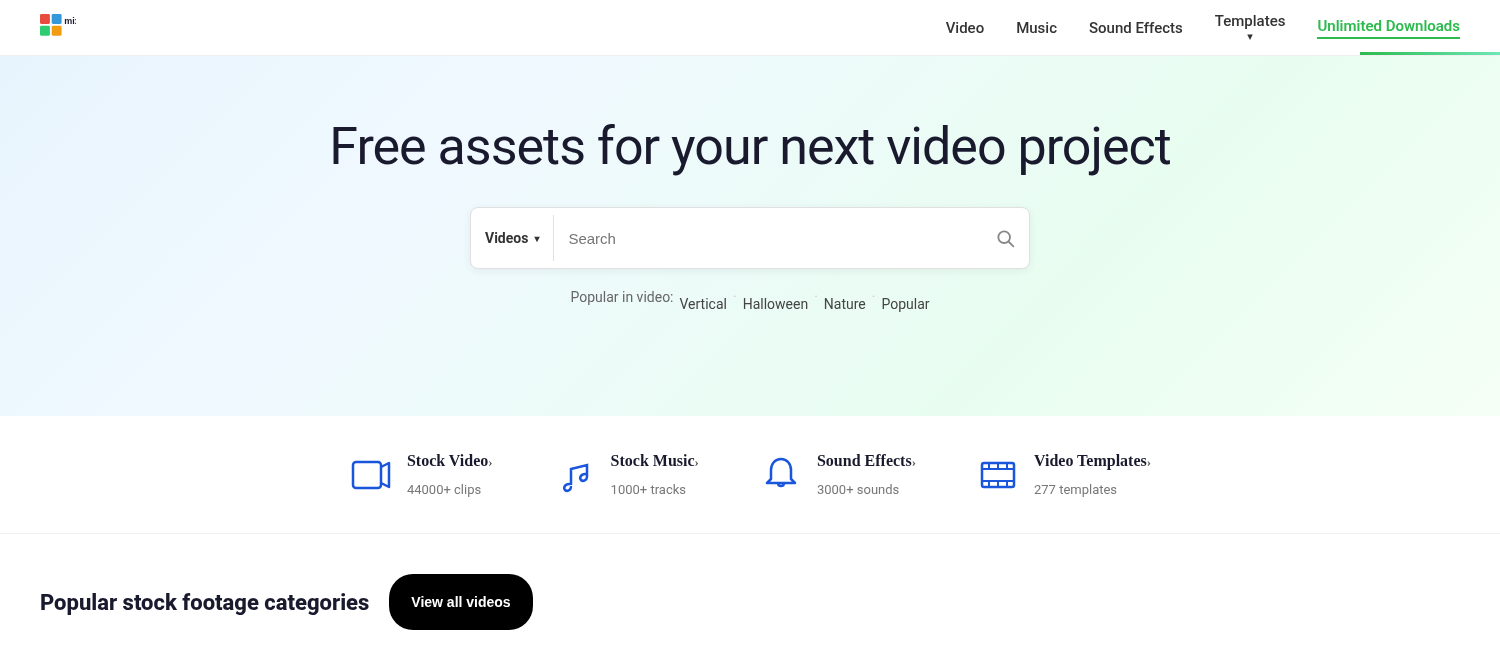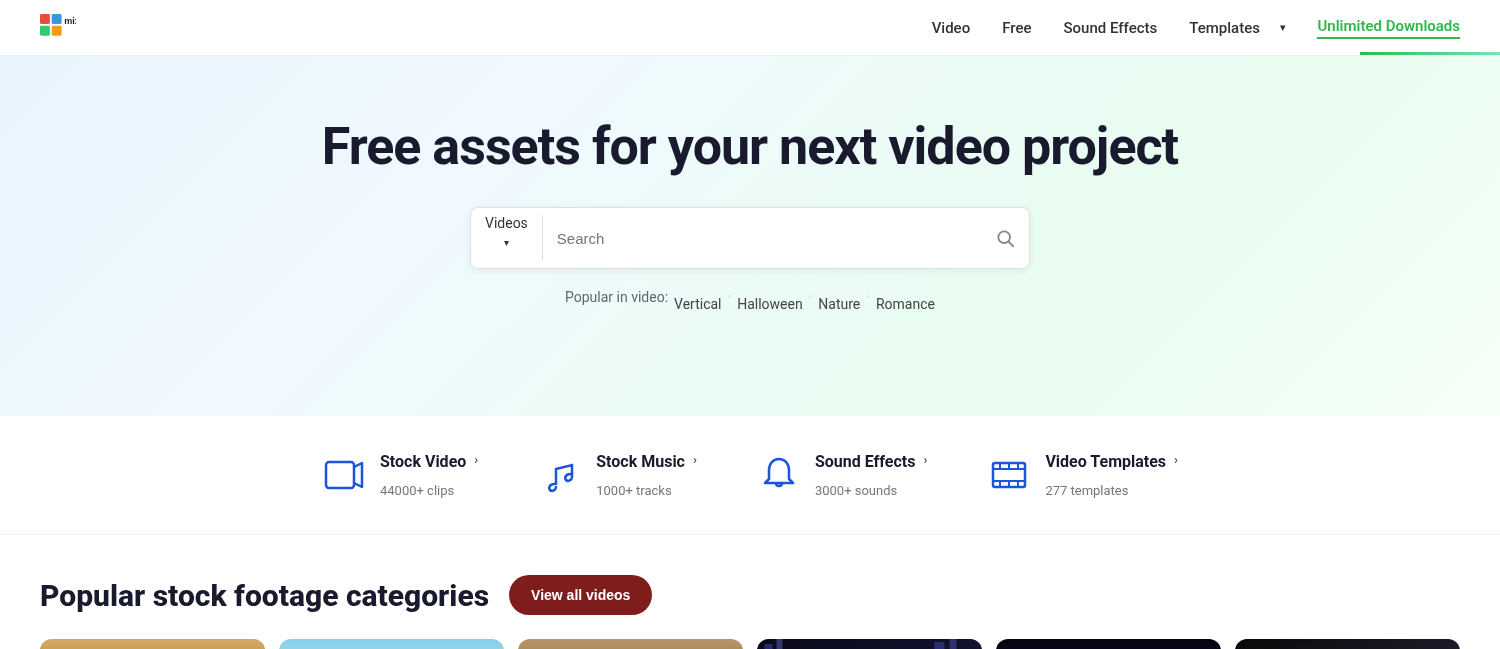--- a/index.html
+++ b/index.html
@@ -32,21 +32,22 @@
     }
     .navbar-links a {
       text-decoration: none;
       color: #333;
       font-size: 15px;
       font-weight: 500;
     }
     .navbar-links .templates-link {
       display: flex;
       align-items: center;
-      gap: 20px;
+      gap: 0;
+      flex-direction: column;
     }
     .navbar-links .unlimited {
       color: #2dba4e;
       font-weight: 600;
       border-bottom: 2px solid #2dba4e;
       padding-bottom: 2px;
     }
     .navbar-top-bar {
       position: absolute;
       bottom: 0;
@@ -58,21 +59,21 @@
 
     
     .hero {
       background: linear-gradient(135deg, #e8f4fd 0%, #f0f9ff 30%, #e8fdf0 70%, #f5fff5 100%);
       padding: 60px 40px 50px;
       text-align: center;
       min-height: 360px;
     }
     .hero h1 {
       font-size: 52px;
-      font-weight: 700;
+      font-weight: 400;
       color: #1a1a2e;
       letter-spacing: -1px;
       margin-bottom: 30px;
     }
     .search-bar {
       display: flex;
       align-items: center;
       max-width: 560px;
       margin: 0 auto 20px;
       background: #fff;
@@ -82,25 +83,24 @@
       box-shadow: 0 2px 8px rgba(0,0,0,0.06);
     }
     .search-dropdown {
       display: flex;
       align-items: center;
       gap: 6px;
       padding: 0 14px;
       height: 46px;
       border-right: 1.5px solid #e0e0e0;
       font-size: 14px;
-      font-weight: 400;
+      font-weight: 700;
       color: #333;
       cursor: pointer;
       white-space: nowrap;
-      flex-direction: column;
     }
     .search-input {
       flex: 1;
       border: none;
       outline: none;
       padding: 0 14px;
       font-size: 15px;
       color: #666;
       background: transparent;
       height: 60px;
@@ -152,22 +152,23 @@
       width: 44px;
       height: 44px;
       color: #1a56db;
       flex-shrink: 0;
     }
     .feature-text h3 {
       font-size: 16px;
       font-weight: 700;
       color: #1a1a2e;
       display: flex;
-      align-items: flex-start;
-      gap: 8px;
+      align-items: flex-end;
+      gap: 0;
+      font-family: Liberation Serif, serif;
     }
     .feature-text p {
       font-size: 13px;
       color: #777;
       margin-top: 12px;
     }
     .chevron-right {
       font-size: 13px;
       color: #555;
     }
@@ -177,30 +178,30 @@
       padding: 40px 40px 30px;
       background: #fff;
     }
     .categories-header {
       display: flex;
       align-items: center;
       gap: 20px;
       margin-bottom: 24px;
     }
     .categories-header h2 {
-      font-size: 30px;
+      font-size: 22px;
       font-weight: 800;
       color: #1a1a2e;
     }
     .view-all-btn {
-      background: #7f1d1d;
+      background: #000000;
       color: #fff;
       border: none;
       border-radius: 24px;
-      padding: 12px 22px;
+      padding: 20px 22px;
       font-size: 14px;
       font-weight: 600;
       cursor: pointer;
     }
     .categories-grid {
       display: flex;
       gap: 14px;
       overflow: hidden;
     }
     .category-card {
@@ -238,21 +239,21 @@
     <svg class="logo-icon" viewBox="0 0 80 62" fill="none" xmlns="http://www.w3.org/2000/svg">
       <rect x="0" y="0" width="22" height="22" rx="3" fill="#e74c3c"></rect>
       <rect x="26" y="0" width="22" height="22" rx="3" fill="#3498db"></rect>
       <rect x="0" y="26" width="22" height="22" rx="3" fill="#2ecc71"></rect>
       <rect x="26" y="26" width="22" height="22" rx="3" fill="#f39c12"></rect>
       <text x="54" y="22" font-family="Arial Black, sans-serif" font-weight="900" font-size="20" fill="#1a1a2e">mixkit</text>
     </svg>
   </div>
   <div class="navbar-links">
     <a href="#">Video</a>
-    <a href="#">Free</a>
+    <a href="#">Music</a>
     <a href="#">Sound Effects</a>
     <a href="#" class="templates-link">
       <span>Templates</span>
       <span style="font-size:11px;">▾</span>
     </a>
     <a href="#" class="unlimited">Unlimited Downloads</a>
   </div>
   <div class="navbar-top-bar"></div>
 </nav>
 
@@ -272,21 +273,21 @@
     </div>
   </div>
   <div class="popular-tags">
     <span class="tag-label">Popular in video:</span>
     <a href="#">Vertical</a>
     <span class="tag-sep">·</span>
     <a href="#">Halloween</a>
     <span class="tag-sep">·</span>
     <a href="#">Nature</a>
     <span class="tag-sep">·</span>
-    <a href="#">Romance</a>
+    <a href="#">Popular</a>
   </div>
 </section>
 
 <div class="features-row">
 
   <div class="feature-item">
     <svg class="feature-icon" viewBox="0 0 44 44" fill="none" xmlns="http://www.w3.org/2000/svg">
       <rect x="4" y="9" width="28" height="26" rx="3" stroke="#1a56db" stroke-width="2.5" fill="none"></rect>
       <polyline points="32,14 40,10 40,34 32,30" stroke="#1a56db" stroke-width="2.5" stroke-linejoin="round" fill="none"></polyline>
     </svg>

